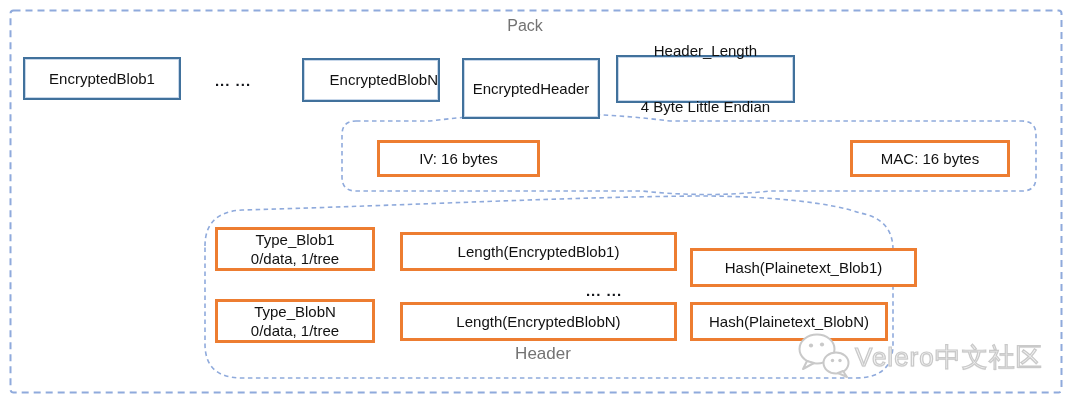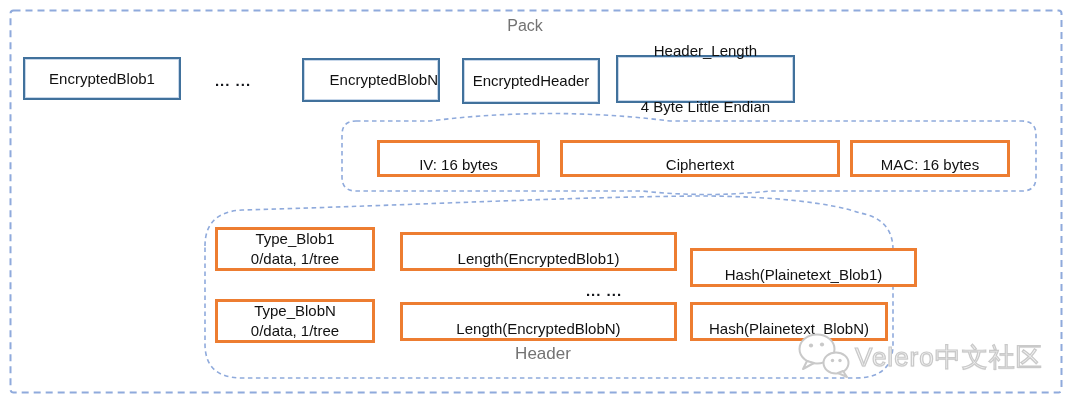--- a/index.html
+++ b/index.html
@@ -39,21 +39,20 @@
     color: #111111;
     box-sizing: border-box;
     white-space: nowrap;
   }
   .box.blue {
     border: 2px solid var(--blue-border, #41719c);
     box-shadow: inset 0 0 0 1px #c7d7ea;
   }
   .box.orange {
     border: 3px solid var(--orange-border, #ed7d31);
-    justify-content: flex-end;
   }
   .floating-label {
     position: absolute;
     text-align: center;
     color: #737373;
   }
   .dots {
     position: absolute;
     font-weight: 700;
     font-size: 15px;
@@ -104,36 +103,33 @@
   <div class="box blue" style="left:23px; top:57px; width:158px; height:43px;">
     <span>EncryptedBlob1</span>
   </div>
 
   <div class="dots" style="left:198px; top:72px; width:70px;">... ...</div>
 
   <div class="box blue" style="left:302px; top:58px; width:138px; height:44px;align-items:flex-end;">
     <span>EncryptedBlobN</span>
   </div>
 
-  <div class="box blue" style="left:462px; top:58px; width:138px; height:46px;align-items:center;">
+  <div class="box blue" style="left:462px; top:58px; width:138px; height:61px;align-items:center;">
     <span>EncryptedHeader</span>
   </div>
 
   <div class="box blue" style="left:616px; top:55px; width:179px; height:48px; line-height:1.35;gap:36px;">
     <span>Header_Length</span>
     <span>4 Byte Little Endian</span>
   </div>
 
   <div class="box orange" style="left:377px; top:140px; width:163px; height:37px;">
     <span>IV: 16 bytes</span>
   </div>
 
-  <div class="box orange" style="left:560px; top:140px; width:280px; height:37px;">
-    <span>Ciphertext</span>
-  </div>
 
   <div class="box orange" style="left:850px; top:140px; width:160px; height:37px;">
     <span>MAC: 16 bytes</span>
   </div>
 
   <div class="box orange" style="left:215px; top:227px; width:160px; height:44px; line-height:1.3;">
     <span>Type_Blob1</span>
     <span>0/data, 1/tree</span>
   </div>
 

